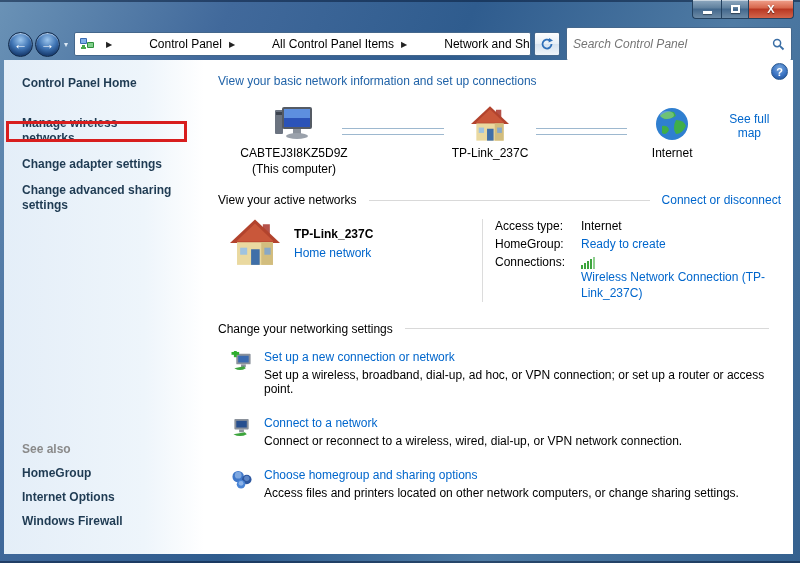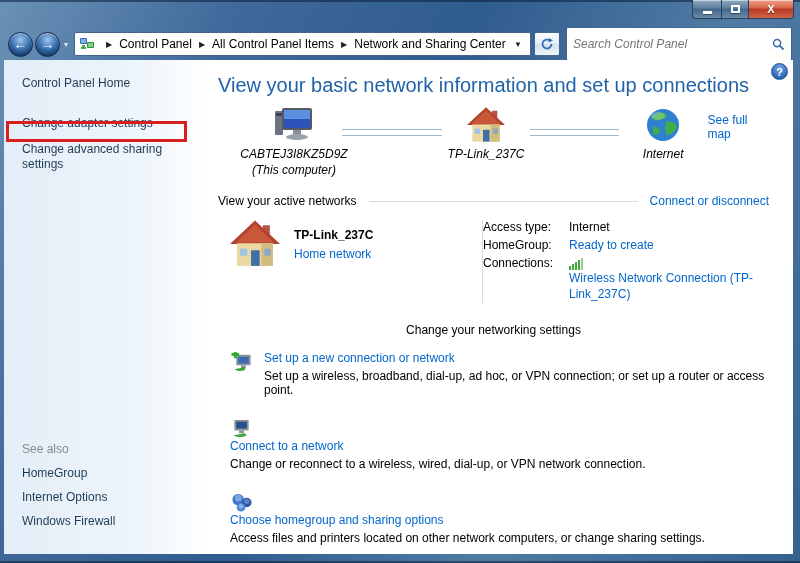--- a/index.html
+++ b/index.html
@@ -36,76 +36,76 @@
     border:1px solid #10294a; box-shadow:inset 0 1px 1px rgba(255,255,255,.6); flex:0 0 auto;
   }
   .nav-circle.fwd { margin-left:2px; }
   .nav-chevron { color:#dce8f4; font-size:8px; margin:0 6px 0 4px; flex:0 0 auto; }
   .addressbar {
     flex:1; height:24px; background:#fff; border:1px solid #44678c; border-radius:2px;
     display:flex; align-items:center; padding:0 2px 0 4px; font-size:12px; color:#000; overflow:hidden;
   }
   .addr-icon { width:16px; height:16px; margin-right:4px; flex:0 0 auto; }
   .crumb-sep { font-size:8px; color:#222; margin:0 7px; }
-  .crumb { white-space:nowrap; cursor:pointer; padding:2px 0; }
+  .crumb { white-space:nowrap; cursor:pointer; padding:2px 0;margin-left:30px; }
   .addr-drop { margin-left:auto; font-size:8px; color:#222; padding:0 6px; cursor:pointer; }
   .refresh-btn {
     width:26px; height:24px; margin-left:3px; border:1px solid #44678c; border-radius:2px;
     background:linear-gradient(#fdfefe,#e6eef6 50%,#d5e2ef 51%,#eef4fa);
     display:flex; align-items:center; justify-content:center; cursor:pointer; flex:0 0 auto;
   }
   .searchbox {
     width:226px; height:20px; margin-left:6px; background:#fff; border:1px solid #44678c; border-radius:2px;
     display:flex; align-items:center; padding:16px 6px; flex:0 0 auto;
   }
   .searchbox input {
     border:none; outline:none; flex:1; font-size:12px; font-style:italic; color:#777;
     font-family:"Liberation Sans","DejaVu Sans",sans-serif; background:transparent;
   }
   
   .frame-body { position:absolute; top:60px; left:4px; right:7px; bottom:9px; background:#fff; display:flex; }
   .sidebar {
     width:200px; flex:0 0 auto; display:flex; flex-direction:column;
     background:linear-gradient(90deg,#e4eef8 0%,#eef5fb 70%,#ffffff 100%);
-    padding:16px 0 16px 18px; font-size:12px;
+    padding:16px 0 16px 18px; font-size:12px;font-weight:bold;
   }
   .side-home { color:#1f3b53; margin-bottom:26px; cursor:pointer; }
   .side-link { color:#1f3b53; margin-bottom:11px; cursor:pointer; width:150px; line-height:1.25; }
   .side-bottom { margin-top:auto; }
   .see-also { color:#8a8a8a; margin-bottom:10px; }
   .side-bottom .side-link { margin-bottom:9px; }
   .content { flex:1; padding:14px 26px 0 14px; font-size:12px; color:#000; position:relative; }
-  h1.page-heading { font-size:20px; font-weight:normal; color:#2163a8; margin-bottom:10px; }
+  h1.page-heading { font-size:12px; font-weight:normal; color:#2163a8; margin-bottom:18px; }
   
   .map-row { display:flex; align-items:flex-start; margin-left:28px; }
-  .map-node { display:flex; flex-direction:column; align-items:center; width:96px;font-style:italic; }
+  .map-node { display:flex; flex-direction:column; align-items:center; width:96px; }
   .map-node .lbl { margin-top:4px; text-align:center; line-height:1.3; }
-  .map-link-wrap { margin-left:auto; padding-top:6px; }
+  .map-link-wrap { margin-left:auto; padding-top:6px;text-align:center; }
   .connector { width:108px; height:7px; border-top:1px solid #9db8cf; border-bottom:1px solid #9db8cf; margin-top:22px; }
   .connector.c2 { width:96px; }
   a.link { color:#0066cc; text-decoration:none; cursor:pointer; }
   
   .sect { display:flex; align-items:center; margin-top:16px; }
   .sect .rule { flex:1; height:1px; background:#d9d9d9; margin:0 12px; }
   
   .active-row { display:flex; margin-top:12px; margin-left:12px; }
   .active-left { display:flex; align-items:flex-start; width:252px; }
   .active-left .txt { margin-left:14px; padding-top:8px; }
   .net-name { font-weight:bold; margin-bottom:5px; }
-  .active-right { border-left:1px solid #dcdcdc; }
+  .active-right { border-left:1px solid #dcdcdc; padding-left:12px; }
   .detail-grid { display:grid; grid-template-columns:86px auto; row-gap:4px; }
   .detail-val { display:flex; align-items:flex-start;flex-direction:column; }
   .conn-link { width:200px; line-height:1.35; }
   .sig { margin:2px 4px 0 0; flex:0 0 auto; }
   
   .set-item { display:flex; margin:14px 0 0 12px; }
   .set-icon { width:24px; flex:0 0 auto; margin-right:10px; padding-top:1px; }
   .set-title { margin-bottom:4px; display:inline-block; }
   .set-desc { color:#000; }
-  .set-gap { margin-top:20px;flex-direction:column; }
+  .set-gap { margin-top:20px; }
   
   .help-btn {
     position:absolute; top:63px; right:12px; width:17px; height:17px; border-radius:50%;
     background:radial-gradient(circle at 50% 30%, #7aa8dc 0%, #3b74c4 55%, #1d4a8c 100%);
     border:1px solid #28588f; color:#fff; font-size:11px; font-weight:bold;
     display:flex; align-items:center; justify-content:center; cursor:pointer;
   }
   
   .annotation-box {
     position:absolute; left:6px; top:121px; width:181px; height:21px;
@@ -171,20 +171,21 @@
         <circle cx="5.5" cy="5.5" r="3.8" fill="none" stroke="#3a6ea5" stroke-width="1.6"></circle>
         <line x1="8.4" y1="8.4" x2="12.4" y2="12.4" stroke="#3a6ea5" stroke-width="2"></line>
       </svg>
     </div>
   </div>
 
   <div class="frame-body">
 
     <div class="sidebar">
       <div class="side-home">Control Panel Home</div>
+      <div class="side-link">Manage wireless networks</div>
       <div class="side-link">Change adapter settings</div>
       <div class="side-link">Change advanced sharing settings</div>
       <div class="side-bottom">
         <div class="see-also">See also</div>
         <div class="side-link">HomeGroup</div>
         <div class="side-link">Internet Options</div>
         <div class="side-link">Windows Firewall</div>
       </div>
     </div>
 
@@ -304,21 +305,21 @@
 
       <div class="set-item set-gap">
         <svg class="set-icon" width="24" height="22" viewBox="0 0 24 22">
           <rect x="4" y="2" width="15" height="11" rx="1" fill="#8a919b"></rect>
           <rect x="6" y="4" width="11" height="7" fill="#274f8f"></rect>
           <rect x="9" y="13" width="5" height="3" fill="#8a919b"></rect>
           <path d="M3 18 q7 4 14 0 l-2 -2 z" fill="#3da53d"></path>
         </svg>
         <div>
           <a class="link set-title">Connect to a network</a>
-          <div class="set-desc">Change or reconnect to a wireless, wired, dial-up, or VPN network connection.</div>
+          <div class="set-desc">Connect or reconnect to a wireless, wired, dial-up, or VPN network connection.</div>
         </div>
       </div>
 
       <div class="set-item set-gap">
         <svg class="set-icon" width="24" height="22" viewBox="0 0 24 22">
           <circle cx="8" cy="8" r="6" fill="#3f77c9"></circle>
           <circle cx="8" cy="6.5" r="3.5" fill="#7fa8e0"></circle>
           <circle cx="17" cy="11" r="5" fill="#2c57a0"></circle>
           <circle cx="17" cy="9.8" r="2.8" fill="#5d86c6"></circle>
           <circle cx="11" cy="16" r="4.5" fill="#4a85d6"></circle>

